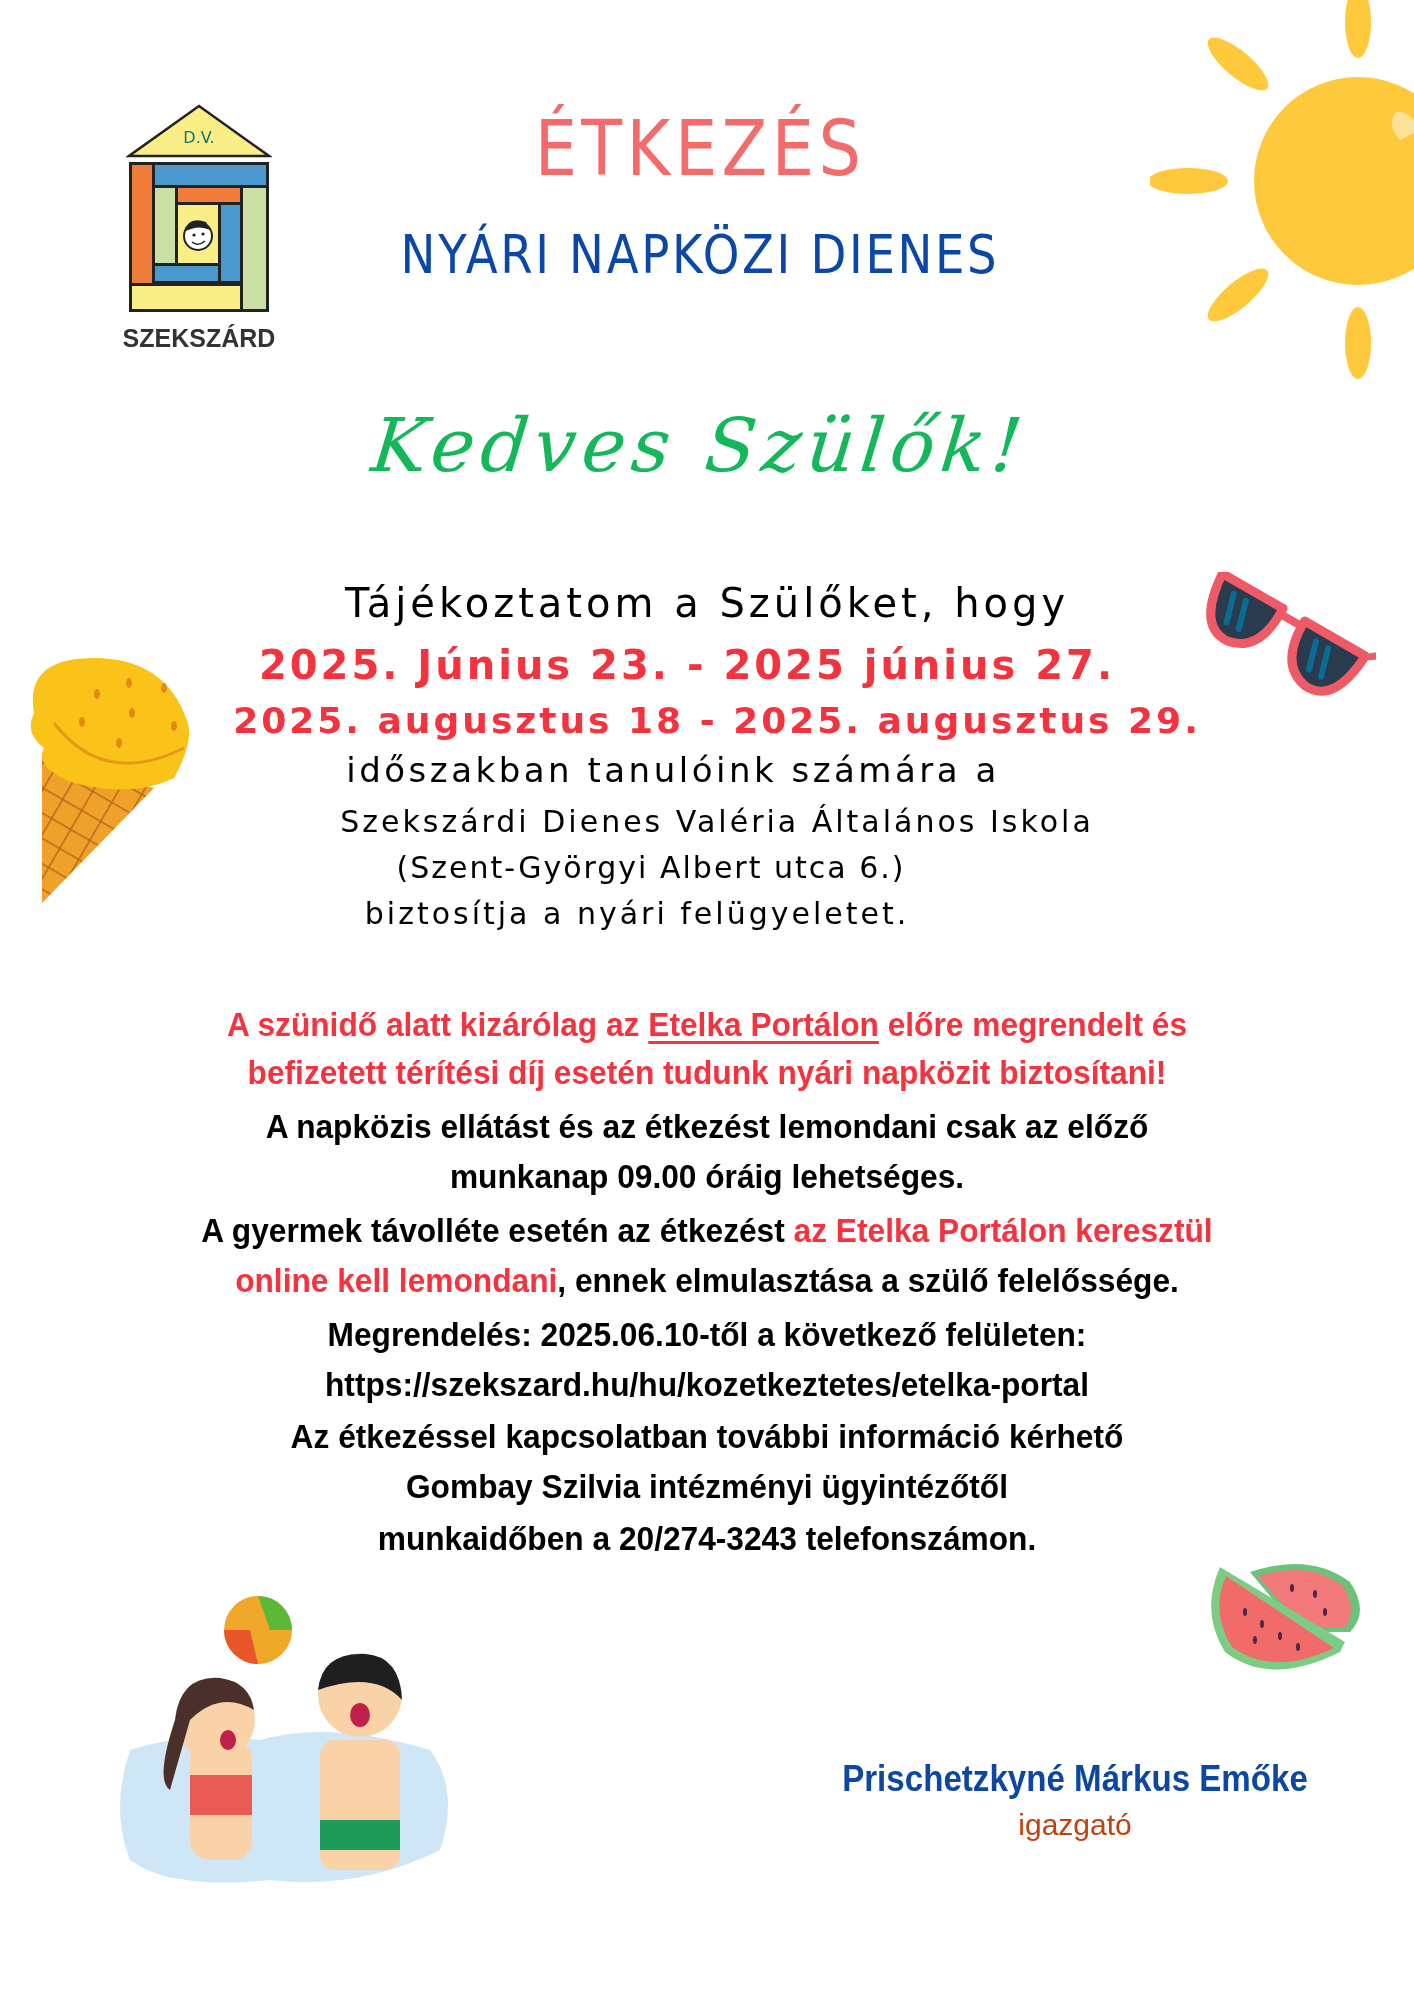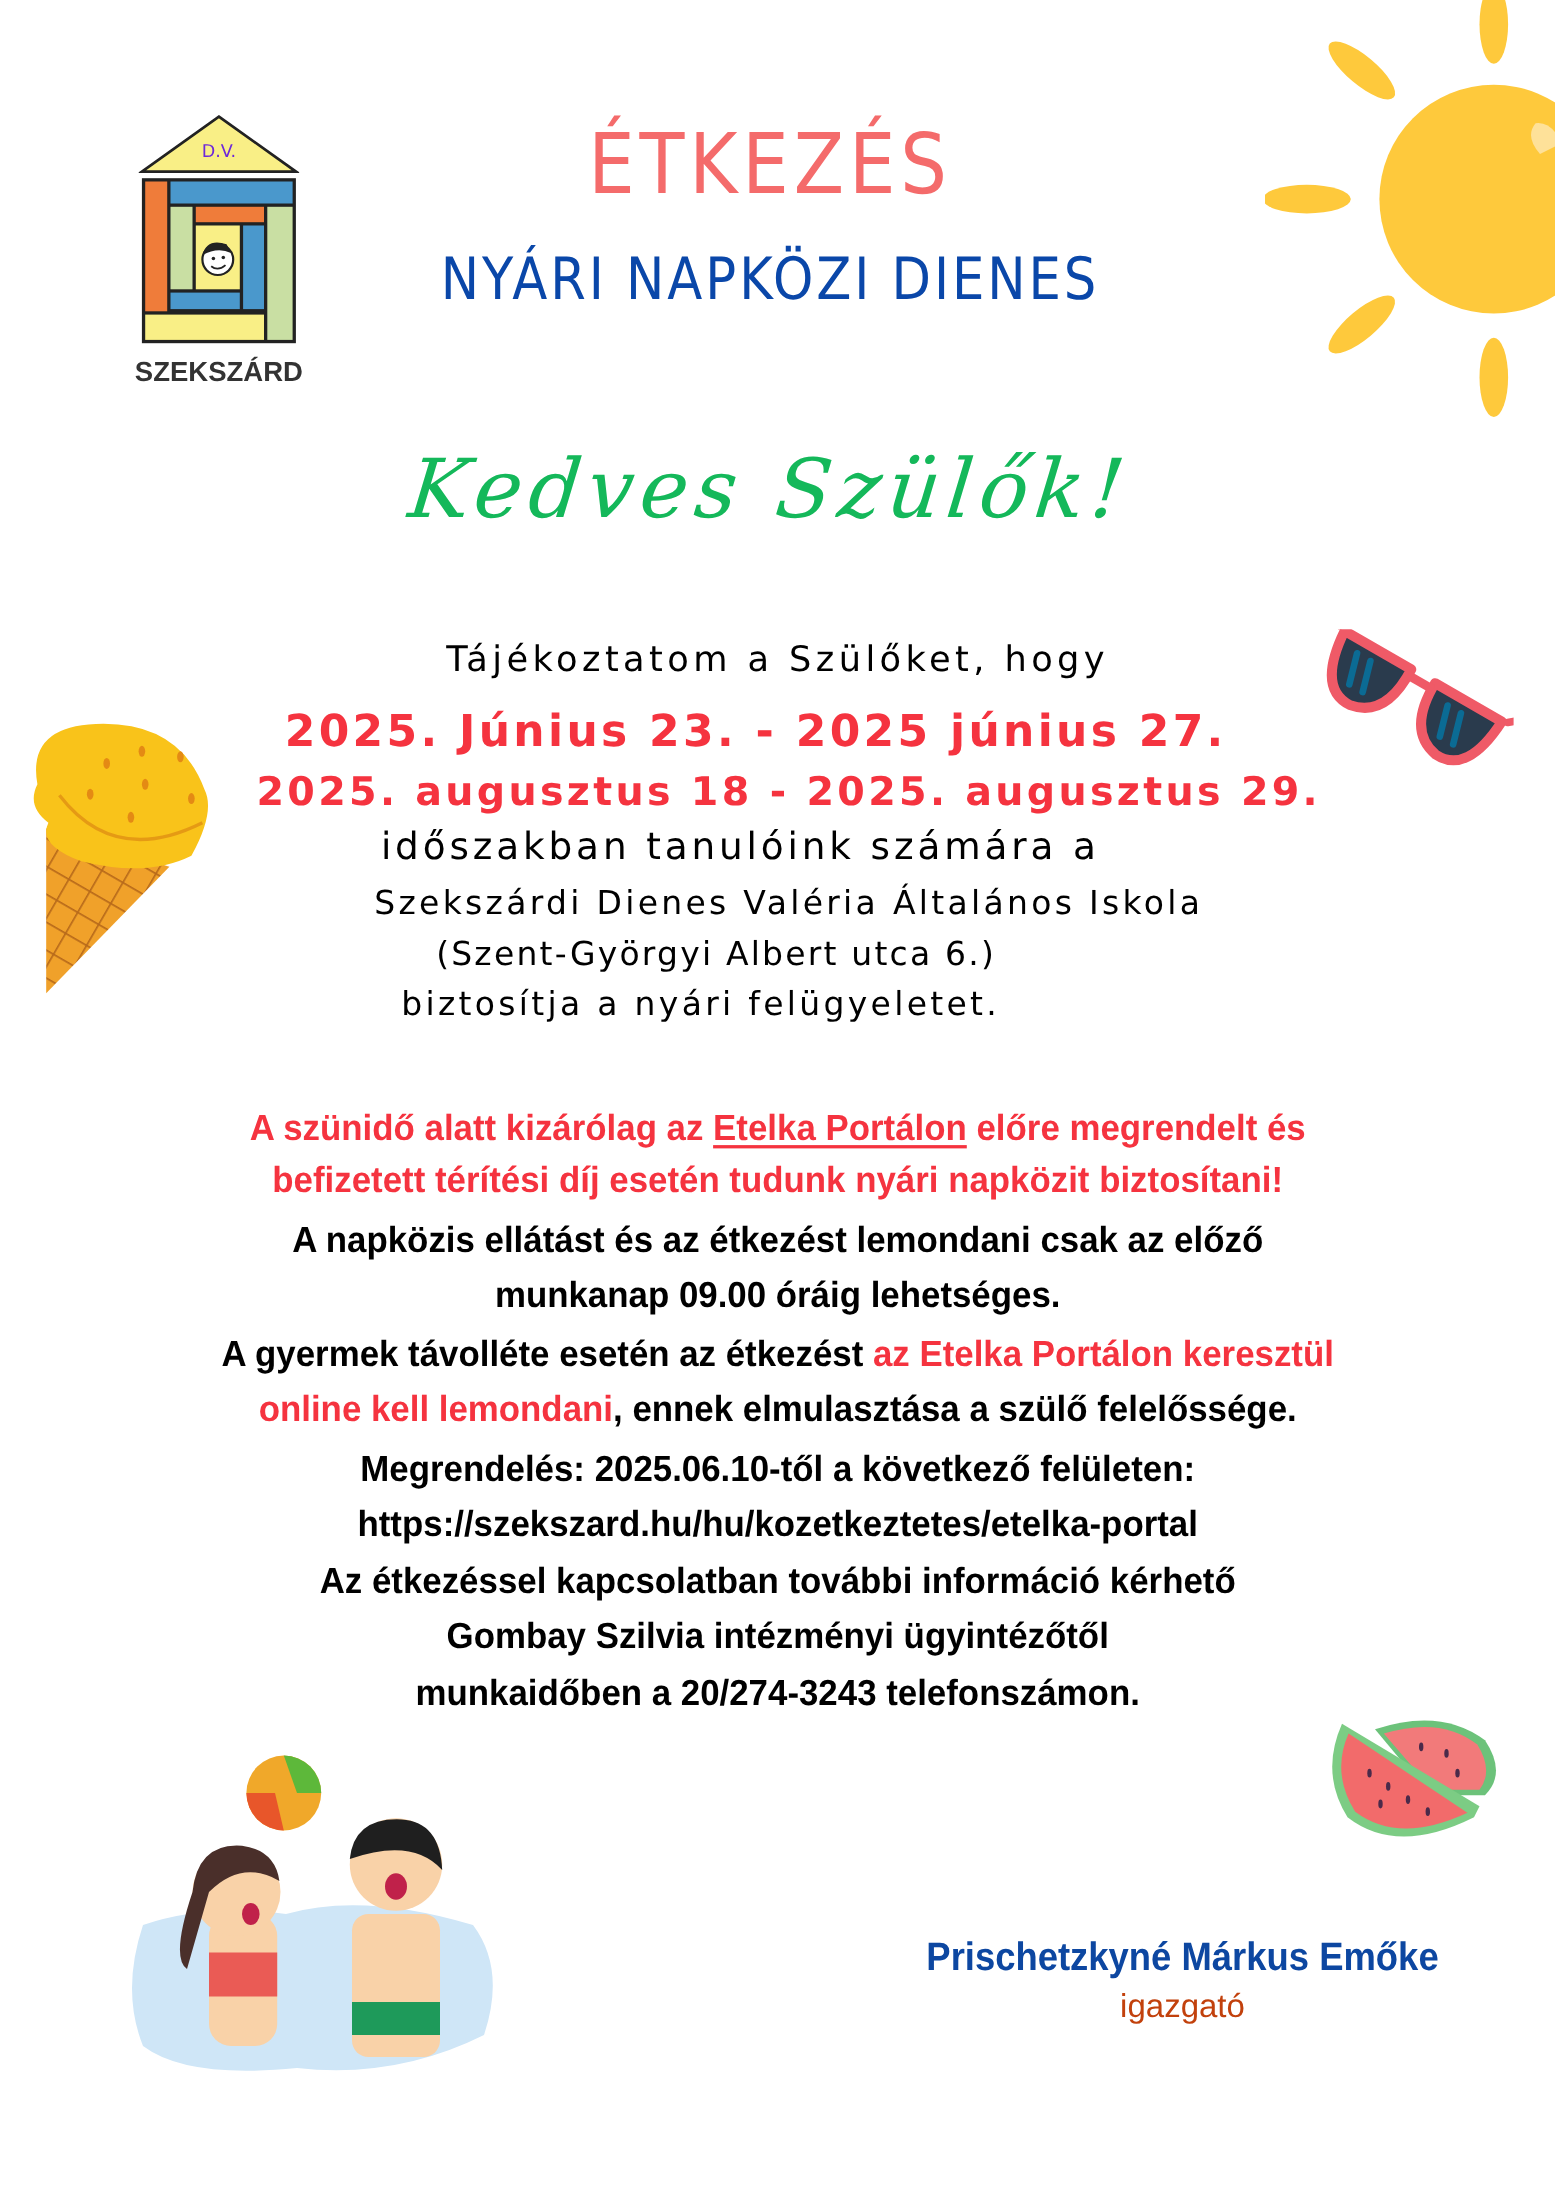--- a/index.html
+++ b/index.html
@@ -28,21 +28,21 @@
 
   
   #greeting {
     left: 300px; top: 402px; width: 800px; text-align: center;
     font-family: "DejaVu Serif", serif; font-style: italic; font-size: 74px;
     letter-spacing: 6px; transform: skewX(-6deg);
   }
 
   
   .info-line { left: 0; width: 1414px; text-align: center; font-family: "DejaVu Sans", sans-serif; }
-  #info-intro { top: 580px; font-size: 32px; letter-spacing: 4px; }
+  #info-intro { top: 580px; font-size: 40px; letter-spacing: 4px; }
   #date-range-1 { top: 642px; font-size: 40px; font-weight: bold; letter-spacing: 3px; margin-left: -20px; }
   #date-range-2 { top: 700px; font-size: 36px; font-weight: bold; letter-spacing: 3px; margin-left: 10px; }
   #info-period { top: 750px; font-size: 34px; letter-spacing: 3.5px; margin-left: -34px; }
   #info-school { top: 804px; font-size: 30px; letter-spacing: 3px; margin-left: 10px; }
   #info-address { top: 850px; font-size: 30px; letter-spacing: 2px; margin-left: -56px; }
   #info-supervision { top: 896px; font-size: 30px; letter-spacing: 3px; margin-left: -70px; }
 
   
   #icecream { left: 14px; top: 618px; width: 190px; height: 290px; }
 
@@ -102,21 +102,21 @@
     <rect x="95" y="101" width="19" height="76" fill="#4a98cc"></rect>
     <rect x="29" y="162" width="63" height="15" fill="#4a98cc"></rect>
     <rect x="6" y="182" width="108" height="23" fill="#f9ef86"></rect>
     <rect x="52" y="101" width="40" height="58" fill="#f9ef86"></rect>
     <circle cx="72" cy="132" r="14" fill="#fff" stroke="#222" stroke-width="2"></circle>
     <path d="M58,128 Q62,112 80,118 L84,126 Q72,120 58,128 Z" fill="#222"></path>
     <circle cx="68" cy="131" r="1.6" fill="#222"></circle>
     <circle cx="77" cy="130" r="1.6" fill="#222"></circle>
     <path d="M66,138 Q72,143 79,137" stroke="#222" stroke-width="1.6" fill="none"></path>
   </svg>
-  <div class="abs" style="left:0; top:24px; width:146px; text-align:center; font-family:'DejaVu Sans',sans-serif; font-size:16px; color:#6d28d9;">D.V.</div>
+  <div class="abs" style="left:0; top:24px; width:146px; text-align:center; font-family:'DejaVu Sans',sans-serif; font-size:16px; color:#0f766e;">D.V.</div>
   <div class="abs" style="left:-10px; top:220px; width:166px; text-align:center; font-family:Liberation Sans, sans-serif; font-weight:bold; font-size:25px; color:#333;">SZEKSZÁRD</div>
 </div>
 
 <h1 id="title-main" class="abs" style="color:#f46b6b;">ÉTKEZÉS</h1>
 <h2 id="title-sub" class="abs" style="color:#0a47a9; font-weight:normal;">NYÁRI NAPKÖZI DIENES</h2>
 
 <div id="sun" class="abs">
   <svg width="264" height="390" viewBox="0 0 264 390">
     <circle cx="208" cy="181" r="104" fill="#fec93c"></circle>
     <path d="M246,112 Q260,110 270,130 L250,140 Q236,124 246,112 Z" fill="#fee199"></path>

